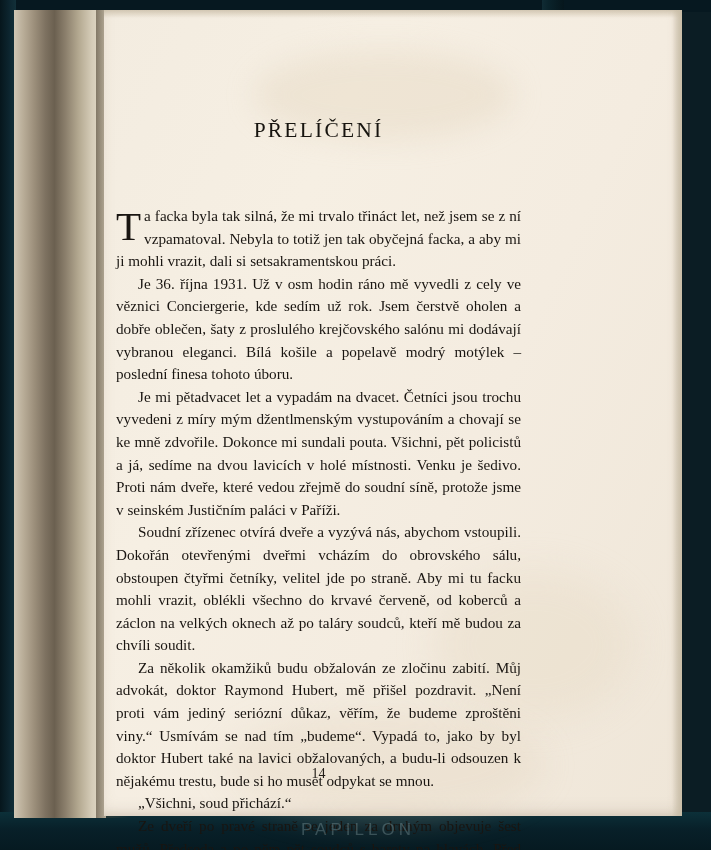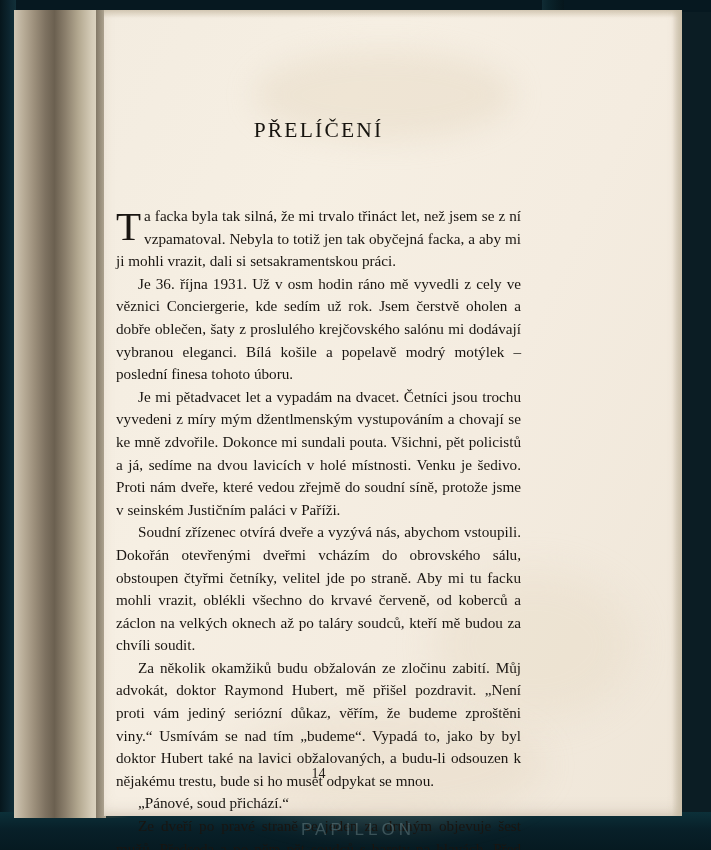--- a/index.html
+++ b/index.html
@@ -192,21 +192,21 @@
   <div class="textblock">
 
     <h1 class="chapter-title">PŘELÍČENÍ</h1>
 
     <p class="body first"><span class="dropcap">T</span><span>a facka byla tak silná, že mi trvalo třináct let, než jsem se z ní vzpamatoval. Nebyla to totiž jen tak obyčejná facka, a aby mi ji mohli vrazit, dali si setsakramentskou práci.</span></p>
 
     <p class="body">Je 36. října 1931. Už v osm hodin ráno mě vyvedli z cely ve věznici Conciergerie, kde sedím už rok. Jsem čerstvě oholen a dobře oblečen, šaty z proslulého krejčovského salónu mi dodávají vybranou eleganci. Bílá košile a popelavě modrý motýlek – poslední finesa tohoto úboru.</p>
     <p class="body">Je mi pětadvacet let a vypadám na dvacet. Četníci jsou trochu vyvedeni z míry mým džentlmenským vystupováním a chovají se ke mně zdvořile. Dokonce mi sundali pouta. Všichni, pět policistů a já, sedíme na dvou lavicích v holé místnosti. Venku je šedivo. Proti nám dveře, které vedou zřejmě do soudní síně, protože jsme v seinském Justičním paláci v Paříži.</p>
     <p class="body">Soudní zřízenec otvírá dveře a vyzývá nás, abychom vstoupili. Dokořán otevřenými dveřmi vcházím do obrovského sálu, obstoupen čtyřmi četníky, velitel jde po straně. Aby mi tu facku mohli vrazit, oblékli všechno do krvavé červeně, od koberců a záclon na velkých oknech až po taláry soudců, kteří mě budou za chvíli soudit.</p>
     <p class="body">Za několik okamžiků budu obžalován ze zločinu zabití. Můj advokát, doktor Raymond Hubert, mě přišel pozdravit. „Není proti vám jediný seriózní důkaz, věřím, že budeme zproštěni viny.“ Usmívám se nad tím „budeme“. Vypadá to, jako by byl doktor Hubert také na lavici obžalovaných, a budu-li odsouzen k nějakému trestu, bude si ho muset odpykat se mnou.</p>
-    <p class="body">„Pánové, soud přichází.“</p>
+    <p class="body">„Všichni, soud přichází.“</p>
     <p class="body">Ze dveří po pravé straně se jeden za druhým objevuje šest mužů. Předseda a po něm pět soudců s barety na hlavách. Před prostřední židlí se zastaví předseda, po jeho pravici a levici usedají přísedící.</p>
 
     <div class="folio">14</div>
   </div>
 
   <div class="cover-hint">PAPILLON</div>
 
 </div>
 
 </body></html>

